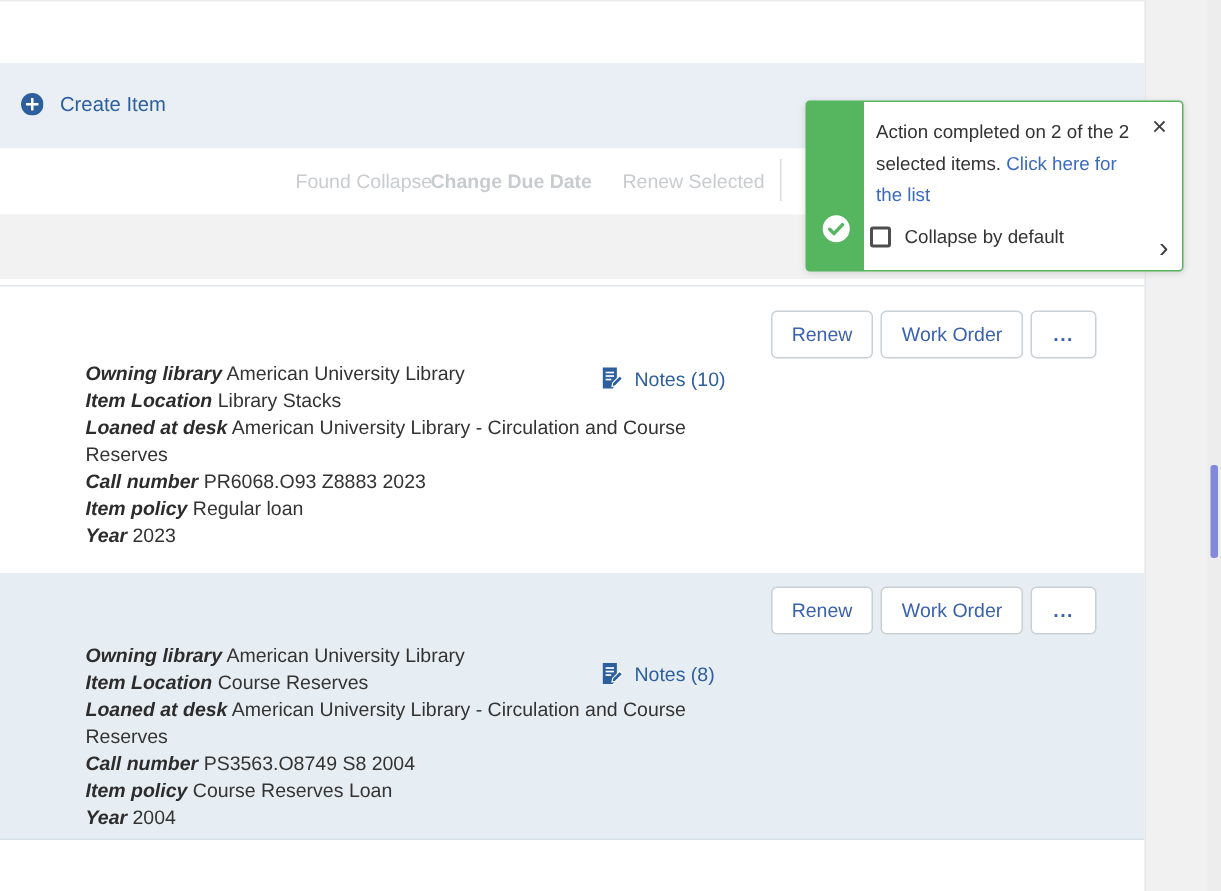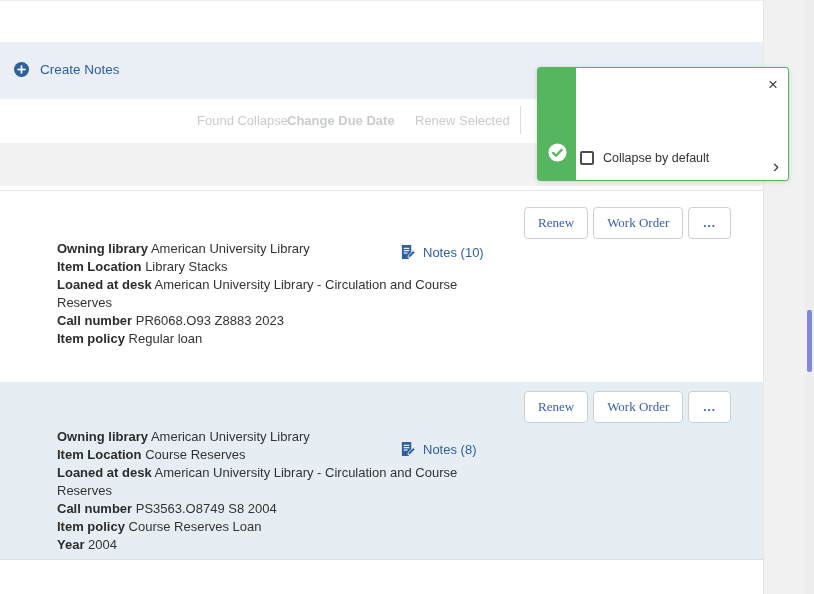--- a/index.html
+++ b/index.html
@@ -26,25 +26,25 @@
   .gray-band { position:absolute; left:0; top:143px; width:763px; height:43px; background:#f2f2f2; }
 
   
   .card { position:absolute; left:0; width:763px; }
   .card-1 { top:190px; height:192px; background:#fff; border-top:1px solid #dfe6ec; }
   .card-2 { top:382px; height:178px; background:#e7eef3; border-bottom:1px solid #d7e1e8; }
   .actions { position:absolute; right:32px; display:flex; gap:5px; }
   .card-1 .actions { top:16px; } .card-2 .actions { top:9px; }
   .btn { height:32px; line-height:30px; padding:0 13px; background:#fff; border:1px solid #c9d0d6;
     border-radius:4px; color:#3a61ad; font-size:13px; cursor:pointer; white-space:nowrap;
-    font-family:Liberation Serif, serif; }
+    font-family:Liberation Sans, sans-serif; }
   .btn-more { padding:0 14px; letter-spacing:1px; font-weight:700; }
   .details { position:absolute; left:57px; width:412px; font-size:13px; line-height:18px; color:#333; }
   .card-1 .details { top:49px; } .card-2 .details { top:46px; }
-  .flabel { font-weight:700; color:#2c2c2c; }
+  .flabel { font-weight:700; color:#2c2c2c;font-style:italic; }
   .notes { position:absolute; left:400px; display:flex; align-items:center; gap:8px;
     color:#2d5f9e; font-size:13px; cursor:pointer; text-decoration:none; }
   .card-1 .notes { top:53px;align-items:center; } .card-2 .notes { top:59px; }
   .notes-icon { width:15px; height:16px; flex:0 0 15px; }
 
   
   .right-rail { position:absolute; left:763px; top:0; width:51px; height:594px;
     background:#f1f1f1; border-left:1px solid #e7e7e7; }
   .scroll-track { position:absolute; right:0; top:0; width:9px; height:594px; background:#ededed; }
   .scroll-thumb { position:absolute; left:43px; top:310px; width:5px; height:62px;
@@ -72,21 +72,21 @@
 <div class="screen">
   <div class="top-hairline"></div>
 
   <div class="create-band">
     <a class="create-item">
       <svg class="plus-icon" viewBox="0 0 16 16">
         <circle cx="8" cy="8" r="8" fill="#2d5f9e"></circle>
         <rect x="7.1" y="3.6" width="1.8" height="8.8" fill="#fff"></rect>
         <rect x="3.6" y="7.1" width="8.8" height="1.8" fill="#fff"></rect>
       </svg>
-      <span>Create Notes</span>
+      <span>Create Item</span>
     </a>
   </div>
 
   <div class="toolbar">
     <span class="tb-btn tb-0">Found Collapse</span>
     <span class="tb-btn tb-1">Change Due Date</span>
     <span class="tb-btn tb-2">Renew Selected</span>
     <div class="tb-divider"></div>
   </div>
 
@@ -122,20 +122,24 @@
         <span>American University Library - Circulation and Course Reserves</span>
       </div>
       <div>
         <span class="flabel">Call number</span>
         <span>PR6068.O93 Z8883 2023</span>
       </div>
       <div>
         <span class="flabel">Item policy</span>
         <span>Regular loan</span>
       </div>
+      <div>
+        <span class="flabel">Year</span>
+        <span>2023</span>
+      </div>
     </div>
   </div>
 
   <div class="card card-2">
     <div class="actions">
       <button class="btn">Renew</button>
       <button class="btn">Work Order</button>
       <button class="btn btn-more">...</button>
     </div>
     <a class="notes">
@@ -182,19 +186,23 @@
   </div>
 
   <div class="toast">
     <div class="toast-strip">
       <svg class="toast-check" viewBox="0 0 20 20">
         <circle cx="10" cy="10" r="9.5" fill="#fff"></circle>
         <path d="M5.4 10.4l3 3 6-6.3" fill="none" stroke="#56b65f" stroke-width="2.4" stroke-linecap="round" stroke-linejoin="round"></path>
       </svg>
     </div>
     <button class="toast-close">×</button>
+    <div class="toast-msg">
+      <span>Action completed on 2 of the 2 selected items.</span>
+      <a class="toast-link">Click here for the list</a>
+    </div>
     <div class="toast-collapse">
       <span class="toast-checkbox"></span>
       <span class="toast-collapse-label">Collapse by default</span>
     </div>
     <button class="toast-chevron">›</button>
   </div>
 </div>
 
 </body></html>

